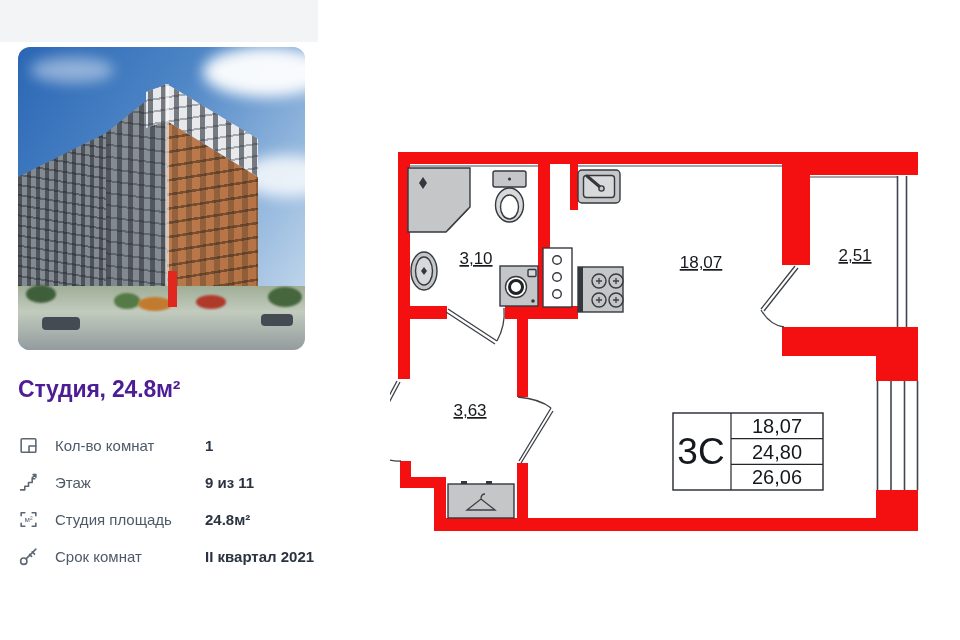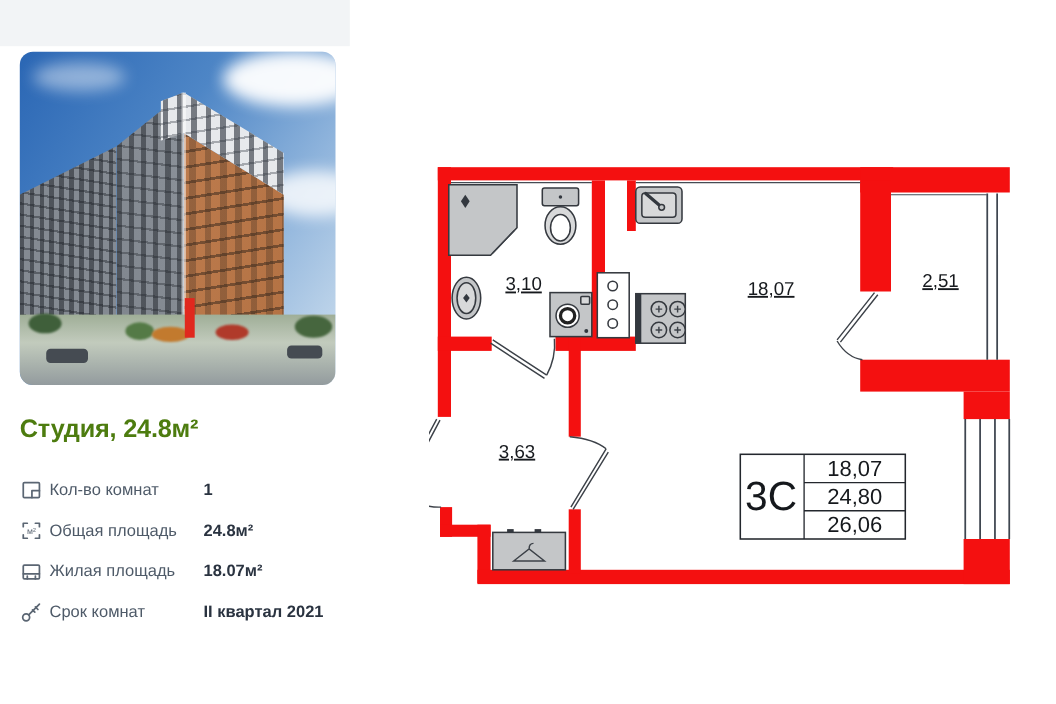--- a/index.html
+++ b/index.html
@@ -35,23 +35,23 @@
   .t1{left:8px;top:238px;width:30px;height:18px;background:#3f5f3a;}
   .t2{left:96px;top:246px;width:26px;height:16px;background:#547a46;}
   .t3{left:120px;top:250px;width:34px;height:14px;background:#c27a2e;}
   .t4{left:178px;top:248px;width:30px;height:14px;background:#b03a2a;}
   .t5{left:250px;top:240px;width:34px;height:20px;background:#46663e;}
   .sign{position:absolute;left:150px;top:224px;width:9px;height:36px;background:#e0281e;}
   .car{position:absolute;background:#454b52;border-radius:4px;}
   .car.a{left:24px;top:270px;width:38px;height:13px;}
   .car.b{left:243px;top:267px;width:32px;height:12px;}
   
-  .title{position:absolute;left:18px;top:376px;font-size:23px;font-weight:bold;color:#4d7c0f;letter-spacing:-.2px;text-align:center;}
+  .title{position:absolute;left:18px;top:376px;font-size:23px;font-weight:bold;color:#4c1d95;letter-spacing:-.2px;text-align:center;}
   .specs{position:absolute;left:18px;top:427px;width:302px;}
-  .row{display:grid;grid-template-columns:27px 140px auto;align-items:center;height:37px;}
+  .row{display:grid;grid-template-columns:27px 140px auto;align-items:center;height:37px;gap:10px;}
   .ricon{width:21px;height:21px;color:#5b6673;}
   .rlabel{font-size:15px;color:#4e5a68;}
   .rvalue{font-size:15px;font-weight:bold;color:#2a3340;}
   .icon-m2-text{font:7.5px "Liberation Sans",sans-serif;fill:#5b6673;stroke:none;}
   
   .plan{position:absolute;left:390px;top:145px;width:540px;height:470px;}
   .wall{fill:#f41010;}
   .fixture{stroke:#35393f;stroke-width:1.4;fill:#c4c6c8;}
   .fixlight{stroke:#35393f;stroke-width:1.4;fill:#d8d9da;}
   .fixwhite{stroke:#35393f;stroke-width:1.4;fill:#ffffff;}
@@ -96,33 +96,33 @@
   <div class="row">
     <svg class="ricon" viewBox="0 0 20 20" stroke="currentColor" fill="none" stroke-width="1.5" stroke-linecap="round" stroke-linejoin="round">
       <rect x="3" y="3.5" width="14" height="13" rx="1"></rect>
         <path d="M10.5 16.5 V10.5 H17"></path>
     </svg>
     <span class="rlabel">Кол-во комнат</span>
     <span class="rvalue">1</span>
   </div>
   <div class="row">
     <svg class="ricon" viewBox="0 0 20 20" stroke="currentColor" fill="none" stroke-width="1.5" stroke-linecap="round" stroke-linejoin="round">
+      <path d="M2.5 17 H6.5 V13.5 H10 V10 H13.5 V6.5 H16"></path>
+        <path d="M13.5 5.5 L17 2.5 M17 2.5 v2.6 M17 2.5 h-2.6"></path>
+    </svg>
+    <span class="rlabel">Этаж</span>
+    <span class="rvalue">9 из 11</span>
+  </div>
+  <div class="row">
+    <svg class="ricon" viewBox="0 0 20 20" stroke="currentColor" fill="none" stroke-width="1.5" stroke-linecap="round" stroke-linejoin="round">
       <path d="M3 6.5 V3.5 H6.5 M13.5 3.5 H17 V6.5 M17 13.5 V16.5 H13.5 M6.5 16.5 H3 V13.5"></path>
       <text class="icon-m2-text" x="10" y="12.5" text-anchor="middle">м²</text>
     </svg>
-    <span class="rlabel">Общая площадь</span>
+    <span class="rlabel">Студия площадь</span>
     <span class="rvalue">24.8м²</span>
-  </div>
-  <div class="row">
-    <svg class="ricon" viewBox="0 0 20 20" stroke="currentColor" fill="none" stroke-width="1.5" stroke-linecap="round" stroke-linejoin="round">
-      <rect x="3" y="4.5" width="14" height="12" rx="1"></rect>
-        <path d="M3 12 H17 M6.5 16.5 V14 M13.5 16.5 V14"></path>
-    </svg>
-    <span class="rlabel">Жилая площадь</span>
-    <span class="rvalue">18.07м²</span>
   </div>
   <div class="row">
     <svg class="ricon" viewBox="0 0 20 20" stroke="currentColor" fill="none" stroke-width="1.5" stroke-linecap="round" stroke-linejoin="round">
       <circle cx="5.5" cy="14.5" r="3"></circle>
         <path d="M7.7 12.3 L17 3 M13.5 5.5 l2.2 2.2 M11 8 l2 2"></path>
     </svg>
     <span class="rlabel">Срок комнат</span>
     <span class="rvalue">II квартал 2021</span>
   </div>
 </div>

